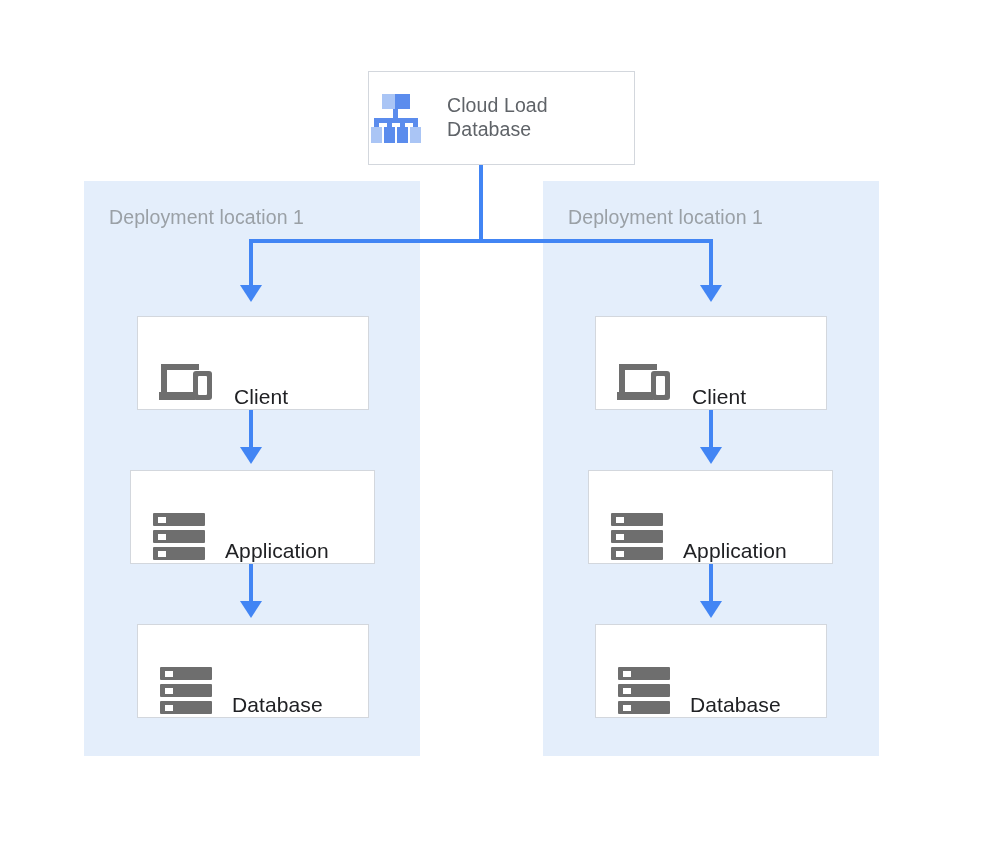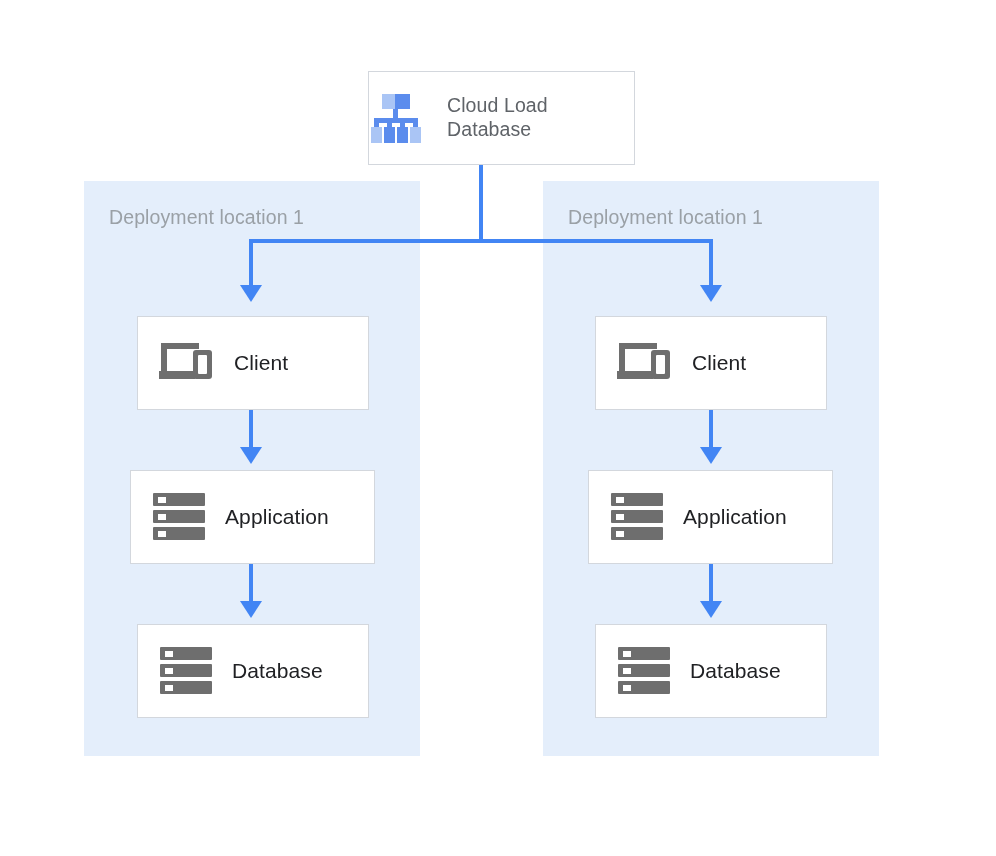--- a/index.html
+++ b/index.html
@@ -31,21 +31,21 @@
     letter-spacing: 0.1px;
   }
 
   
   .node {
     position: absolute;
     background: #ffffff;
     border: 1px solid #d3d7dd;
     box-sizing: border-box;
     display: flex;
-    align-items: center;
+    align-items: flex-end;
   }
   .node .icon-slot {
     flex: 0 0 auto;
     display: flex;
     align-items: center;
     justify-content: center;
   }
   .node .node-label {
     font-size: 21px;
     color: #202124;

